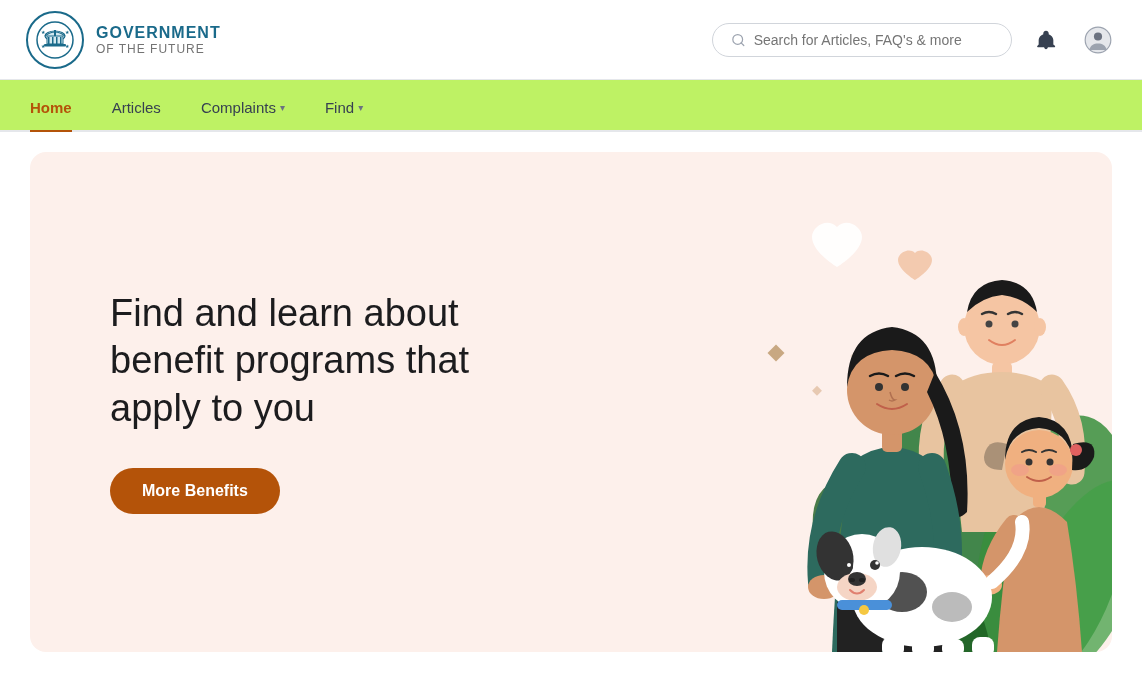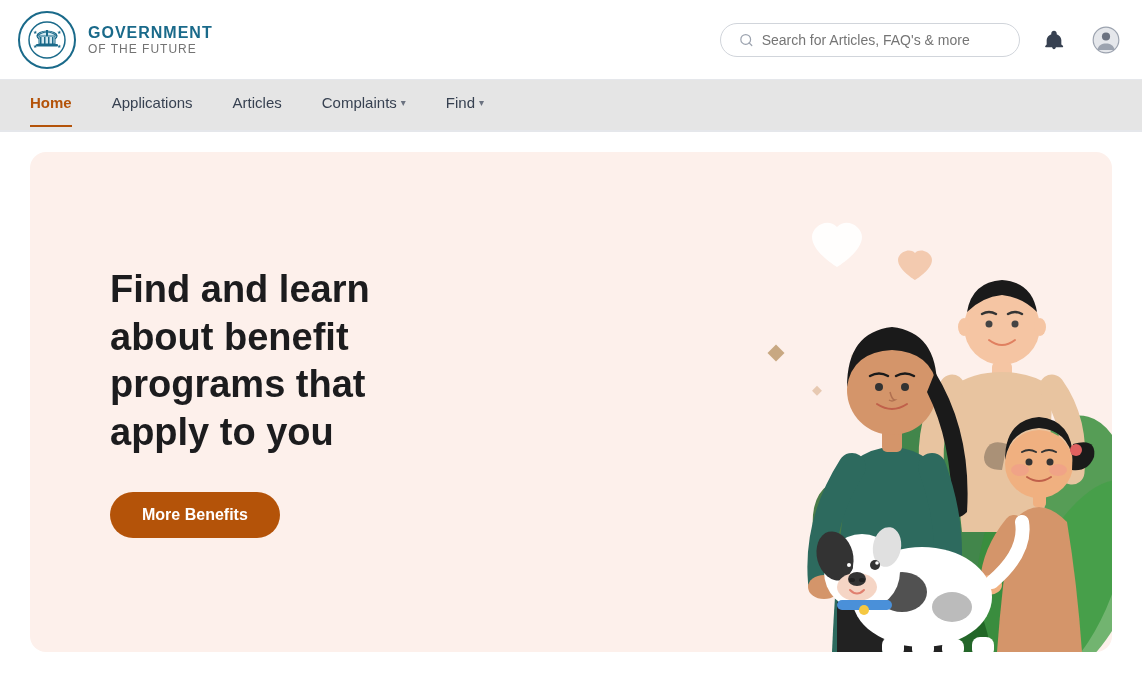--- a/index.html
+++ b/index.html
@@ -3,21 +3,21 @@
   <meta charset="utf-8">
   <style>
     * { margin: 0; padding: 0; box-sizing: border-box; }
     body { font-family: 'Segoe UI', Arial, sans-serif; width: 1142px; background: #fff; overflow-x: hidden; }
 
     
     .header {
       display: flex;
       align-items: center;
       justify-content: space-between;
-      padding: 10px 18px;
+      padding: 10px 26px;
       border-bottom: 1px solid #e5e7eb;
       background: #fff;
       height: 80px;
     }
     .logo-area {
       display: flex;
       align-items: center;
       gap: 12px;
     }
     .logo-circle {
@@ -76,24 +76,24 @@
       display: flex;
       align-items: center;
       justify-content: center;
       cursor: pointer;
       color: #374151;
     }
 
     
     .nav-bar {
       display: flex;
-      align-items: flex-start;
+      align-items: flex-end;
       padding: 0 30px;
       border-bottom: 2px solid #e5e7eb;
-      background: #e5e5e5;
+      background: #bef264;
       height: 52px;
       gap: 40px;
     }
     .nav-item {
       font-size: 15px;
       color: #374151;
       cursor: pointer;
       padding: 14px 0;
       display: flex;
       align-items: center;
@@ -123,21 +123,21 @@
       display: flex;
       align-items: center;
     }
     .hero-content {
       padding: 60px 80px;
       max-width: 520px;
       z-index: 2;
     }
     .hero-title {
       font-size: 38px;
-      font-weight: 700;
+      font-weight: 400;
       color: #1c1c1e;
       line-height: 1.25;
       margin-bottom: 36px;
     }
     .find-btn {
       background: #b45309;
       color: #fff;
       border: none;
       border-radius: 30px;
       padding: 14px 32px;
@@ -208,23 +208,20 @@
         <circle cx="12" cy="9" r="3.5" fill="#6b7280"></circle>
         <path d="M4.5 20.5C5.5 16.5 8.5 15 12 15s6.5 1.5 7.5 5.5" fill="#9ca3af"></path>
       </svg>
     </div>
   </div>
 </header>
 
 <nav class="nav-bar">
   <a class="nav-item active">
     <span>Home</span>
-  </a>
-  <a class="nav-item">
-    <span>Applications</span>
   </a>
   <a class="nav-item">
     <span>Articles</span>
   </a>
   <a class="nav-item">
     <span>Complaints</span>
     <span class="chevron">▾</span>
   </a>
   <a class="nav-item">
     <span>Find</span>

